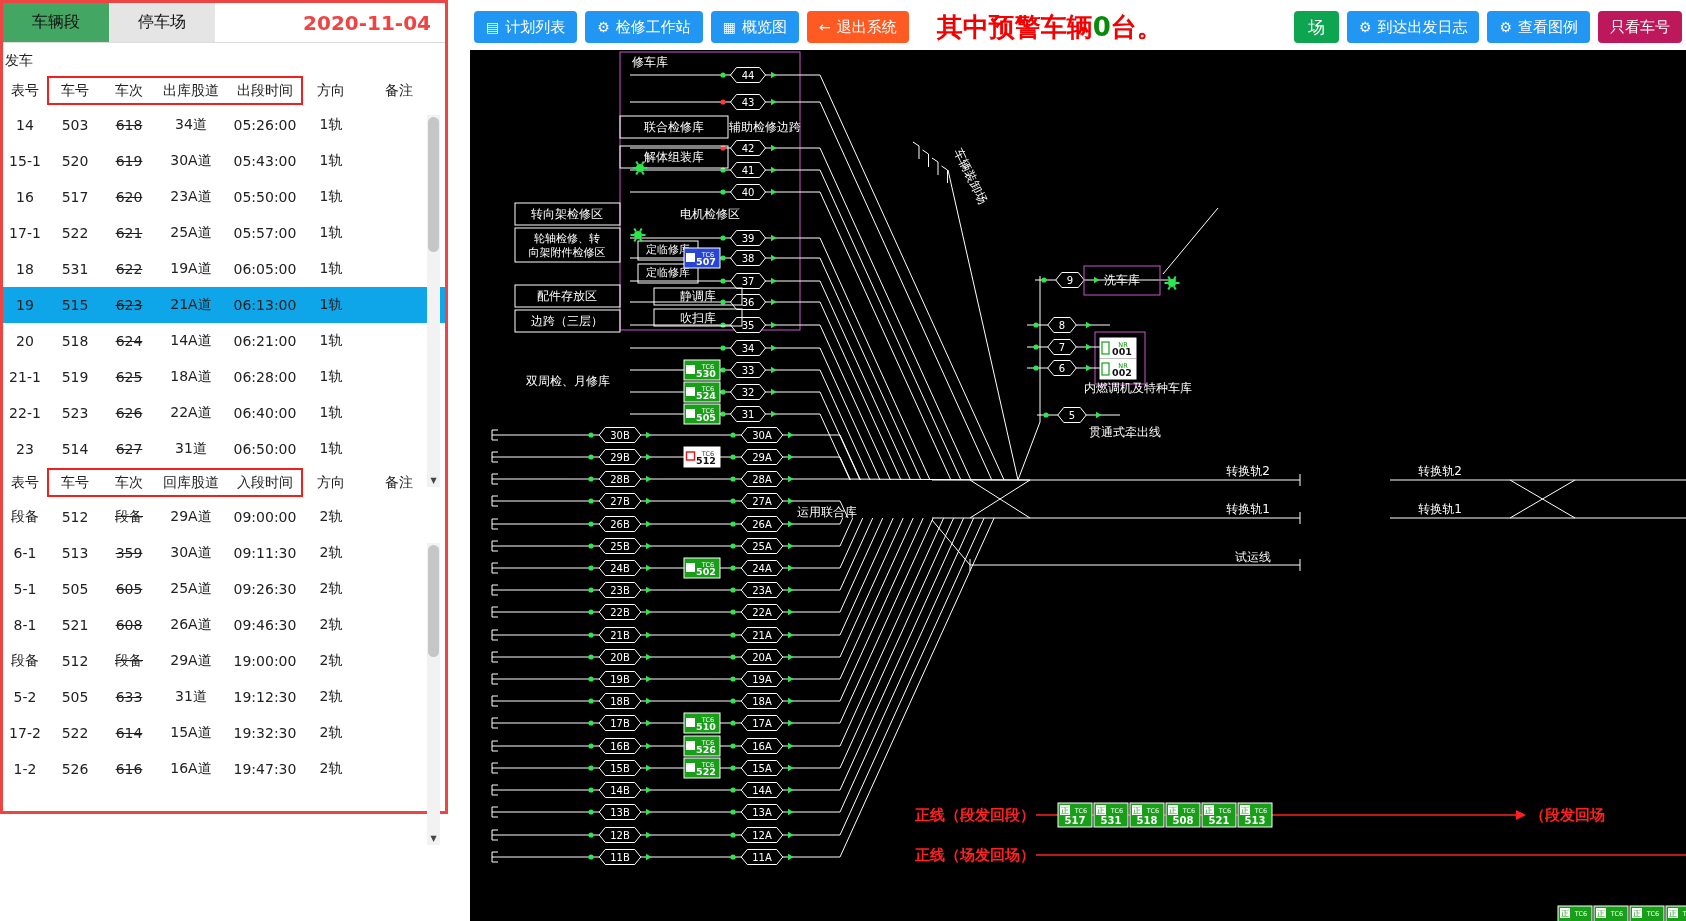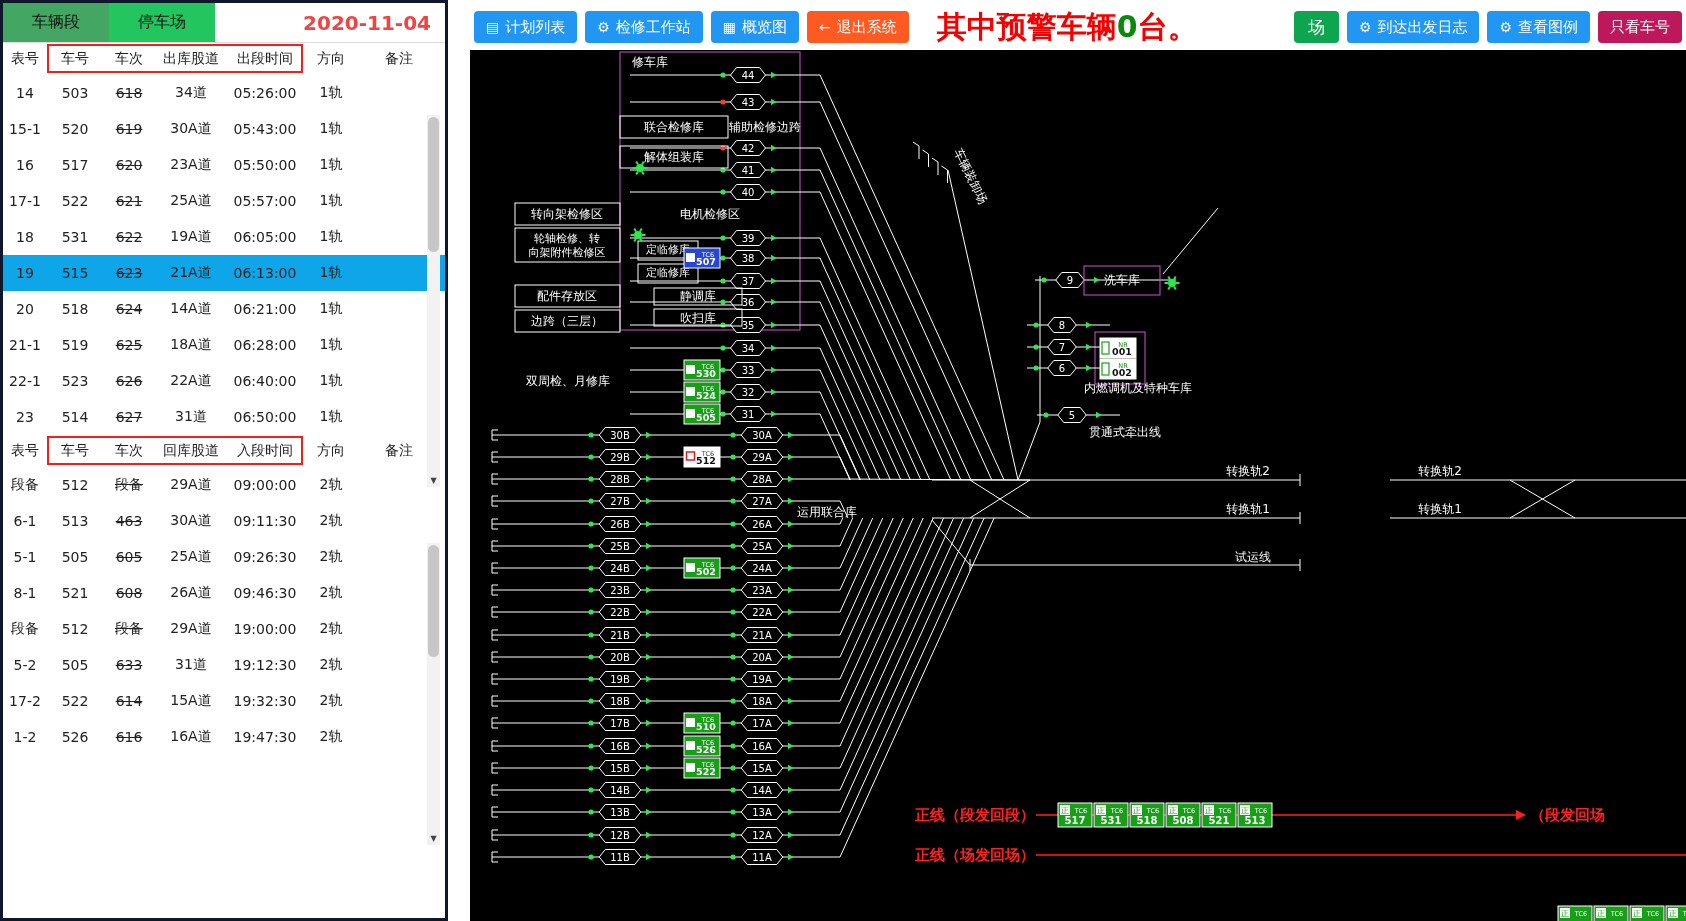--- a/index.html
+++ b/index.html
@@ -1,25 +1,25 @@
 <!DOCTYPE html>
 <html><head>
 <meta charset="utf-8">
 <style>
   *{margin:0;padding:0;box-sizing:border-box;}
   html,body{width:1686px;height:921px;overflow:hidden;background:#fff;
     font-family:"DejaVu Sans","Liberation Sans",sans-serif;}
   body{position:relative;}
 
   
-  .left-panel{position:absolute;left:0;top:0;width:448px;height:921px;background:#fff;
-    border:3px solid #0f172a;}
+  .left-panel{position:absolute;left:0;top:0;width:448px;height:814px;background:#fff;
+    border:3px solid #ef4444;}
   .tabs{display:flex;height:40px;border-bottom:1px solid #ddd;align-items:stretch;}
   .tab{width:106px;display:flex;align-items:center;justify-content:center;font-size:16px;
-    color:#111;cursor:pointer;background:#22c55e;}
+    color:#111;cursor:pointer;background:#e5e5e5;}
   .tab.active{background:#43a662;}
   .date{margin-left:auto;display:flex;align-items:center;padding-right:14px;
     color:#ef4444;font-weight:bold;font-size:20px;}
   .section-label{font-size:14px;color:#222;padding:9px 0 5px 2px;}
   .sec2{margin-top:4px;}
   .tbl{position:relative;font-size:14px;color:#222;}
   .tr{display:flex;height:36px;align-items:center;}
   .tr.head{height:32px;position:relative;}
   .tr.sel{background:#0ea5e9;}
   .td{text-align:center;white-space:nowrap;overflow:hidden;}
@@ -36,35 +36,36 @@
   .right{position:absolute;left:448px;top:0;width:1238px;height:921px;background:#fff;}
   .toolbar{position:absolute;left:26px;top:9px;right:4px;height:36px;display:flex;align-items:center;}
   .tb-group{display:flex;gap:8px;align-items:center;}
   .btn{height:32px;display:inline-flex;align-items:center;gap:6px;padding:0 12px;border:none;
     border-radius:4px;background:#2196f3;color:#fff;font-size:15px;cursor:pointer;
     font-family:inherit;white-space:nowrap;}
   .btn .ic{font-size:14px;line-height:1;}
   .btn.orange{background:#ff5a22;}
   .btn.green{background:#0da550;font-size:17px;padding:0 14px;}
   .btn.gray{background:#be185d;font-family:Liberation Serif, serif;}
-  .warning{margin-left:28px;font-size:30px;font-weight:bold;color:#f40000;white-space:nowrap;}
+  .warning{margin-left:28px;font-size:26px;font-weight:bold;color:#f40000;white-space:nowrap;}
   .warning .count{color:#0a8a0a;}
   .spacer{flex:1;}
   .diagram{position:absolute;left:22px;top:50px;width:1216px;height:871px;background:#000;}
   .diagram svg{display:block;}
 </style>
 </head>
 <body>
 
 <div class="left-panel">
   <div class="tabs">
     <div class="tab active">车辆段</div>
     <div class="tab">停车场</div>
     <div class="date">2020-11-04</div>
   </div>
+  <div class="section-label">发车</div>
   <div class="tbl" id="depart-table">
       <div class="tr head">
         <div class="td c0">表号</div>
         <div class="td c1">车号</div>
         <div class="td c2">车次</div>
         <div class="td c3">出库股道</div>
         <div class="td c4">出段时间</div>
         <div class="td c5">方向</div>
         <div class="td c6">备注</div>
         <div class="red-box"></div>
@@ -176,21 +177,21 @@
         <div class="td c1">512</div>
         <div class="td c2 strike">段备</div>
         <div class="td c3">29A道</div>
         <div class="td c4">09:00:00</div>
         <div class="td c5">2轨</div>
         <div class="td c6"></div>
       </div>
       <div class="tr">
         <div class="td c0">6-1</div>
         <div class="td c1">513</div>
-        <div class="td c2 strike">463</div>
+        <div class="td c2 strike">359</div>
         <div class="td c3">30A道</div>
         <div class="td c4">09:11:30</div>
         <div class="td c5">2轨</div>
         <div class="td c6"></div>
       </div>
       <div class="tr">
         <div class="td c0">5-1</div>
         <div class="td c1">505</div>
         <div class="td c2 strike">605</div>
         <div class="td c3">25A道</div>

